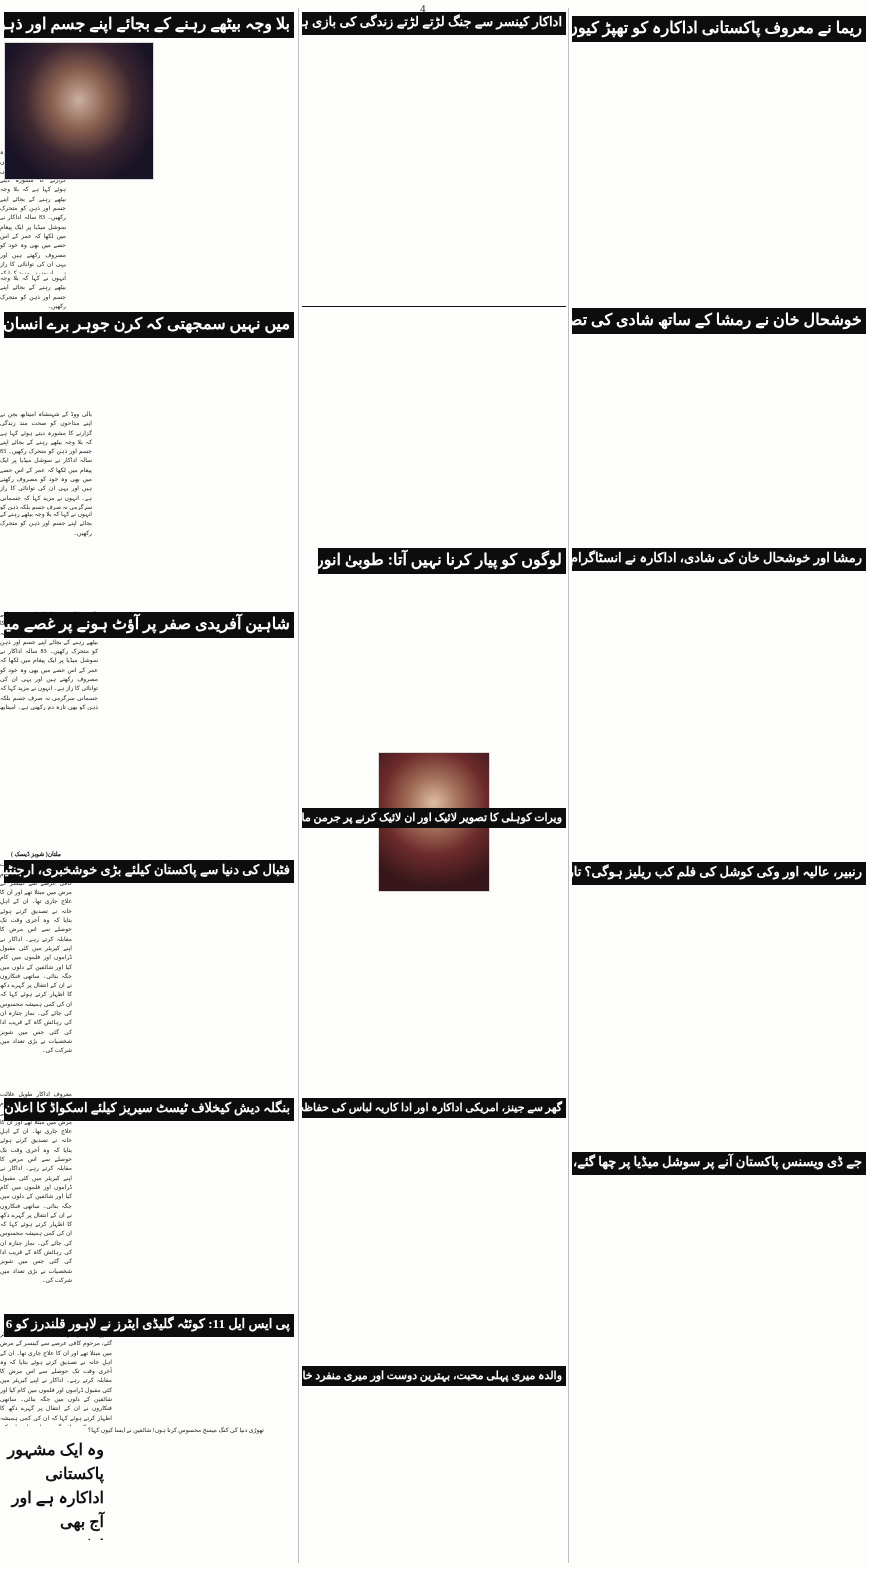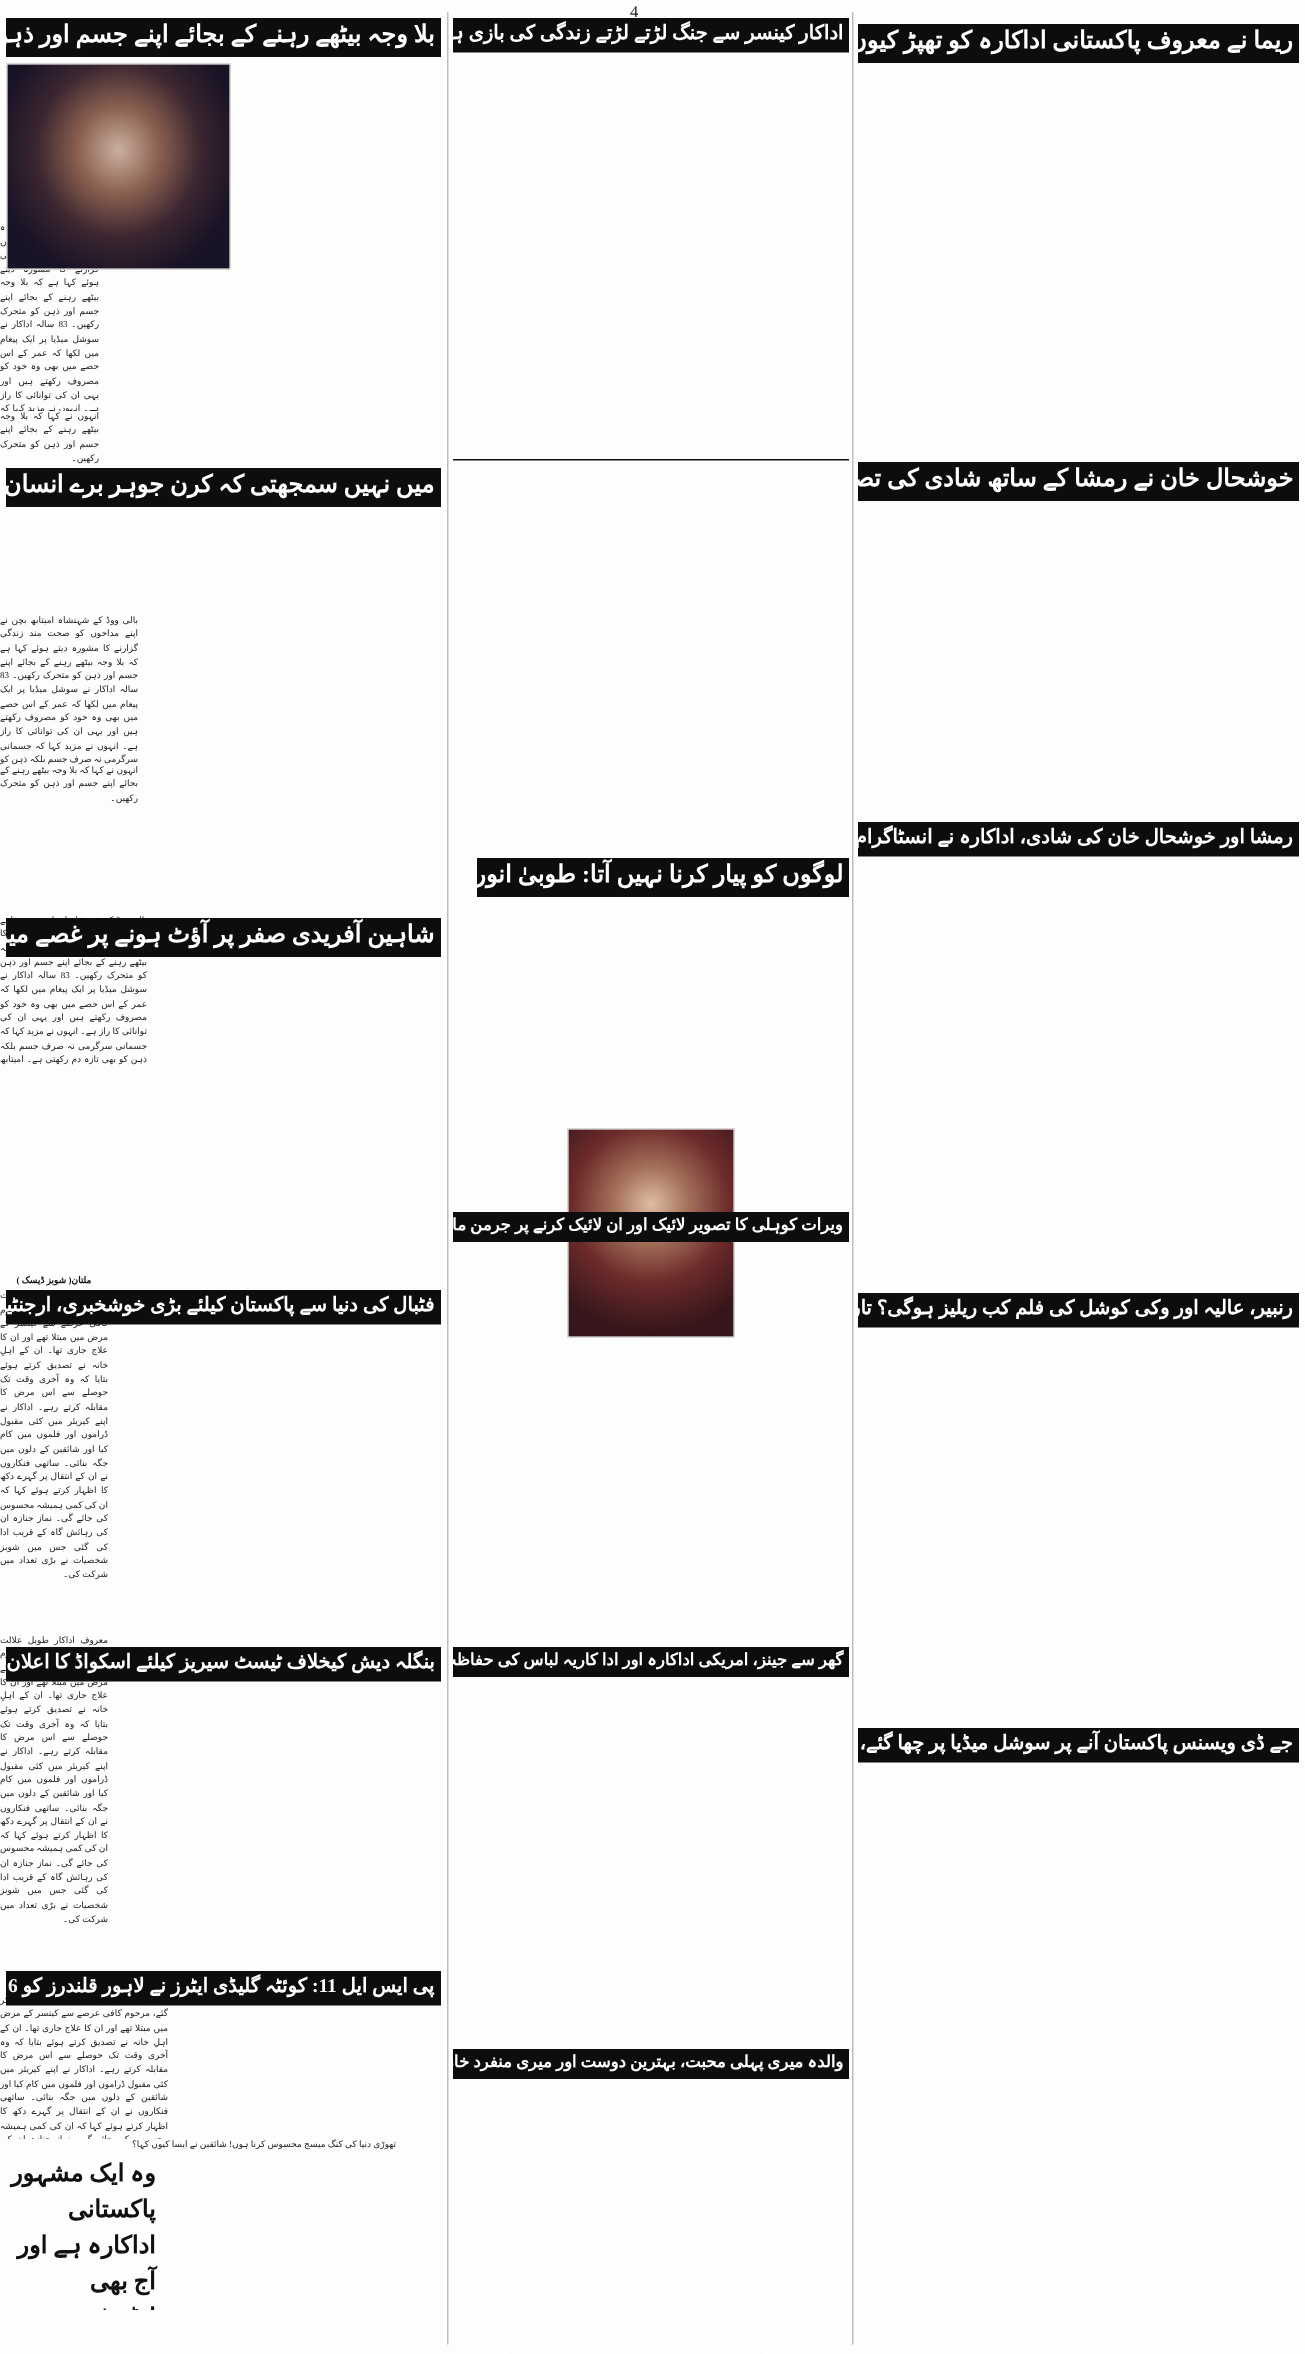--- a/index.html
+++ b/index.html
@@ -177,21 +177,21 @@
   <div class="article" style="left:4px; top:312px; width:290px;">
     <div class="headline h-md">میں نہیں سمجھتی کہ کرن جوہر برے انسان ہیں: کنگنا رناوت</div>
   </div>
 
   <div class="rule-h" style="left:302px; top:306px; width:264px;"></div>
 
   <div class="article" style="left:572px; top:308px; width:294px;">
     <div class="headline h-md">خوشحال خان نے رمشا کے ساتھ شادی کی تصاویر شیئر کر دیں</div>
   </div>
 
-  <div class="article" style="left:318px; top:572px; width:248px;">
+  <div class="article" style="left:318px; top:548px; width:248px;">
     <div class="headline h-md">لوگوں کو پیار کرنا نہیں آتا: طوبیٰ انور</div>
   </div>
 
   <div class="article" style="left:4px; top:612px; width:290px;">
     <div class="headline h-md">شاہین آفریدی صفر پر آؤٹ ہونے پر غصے میں آ گئے، بیٹ توڑ دیا</div>
   </div>
 
   <div class="article" style="left:572px; top:548px; width:294px;">
     <div class="headline h-sm">رمشا اور خوشحال خان کی شادی، اداکارہ نے انسٹاگرام پر نام میں تبدیلی کر لی</div>
   </div>

